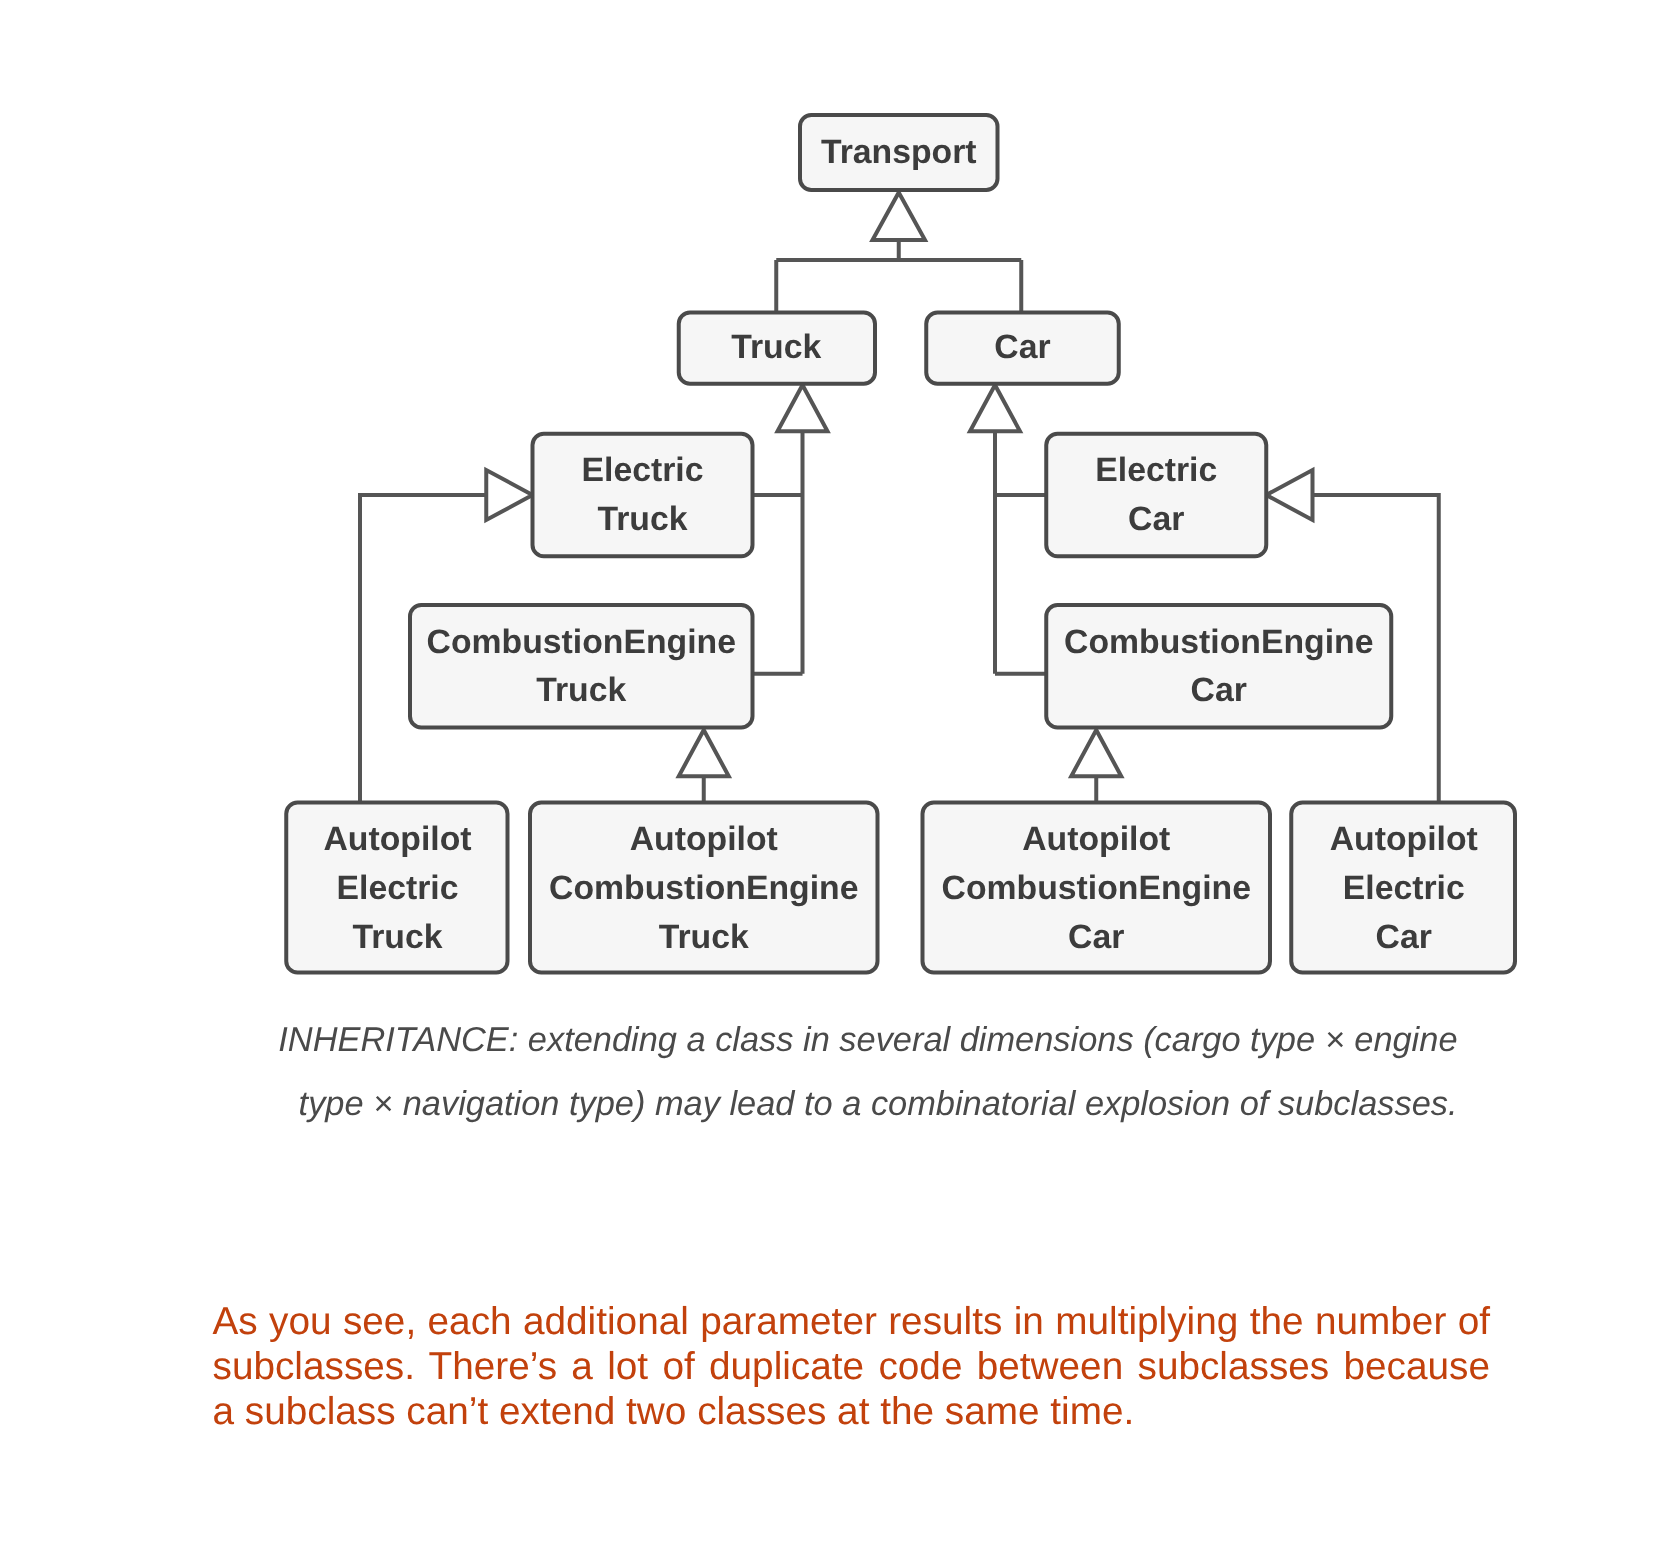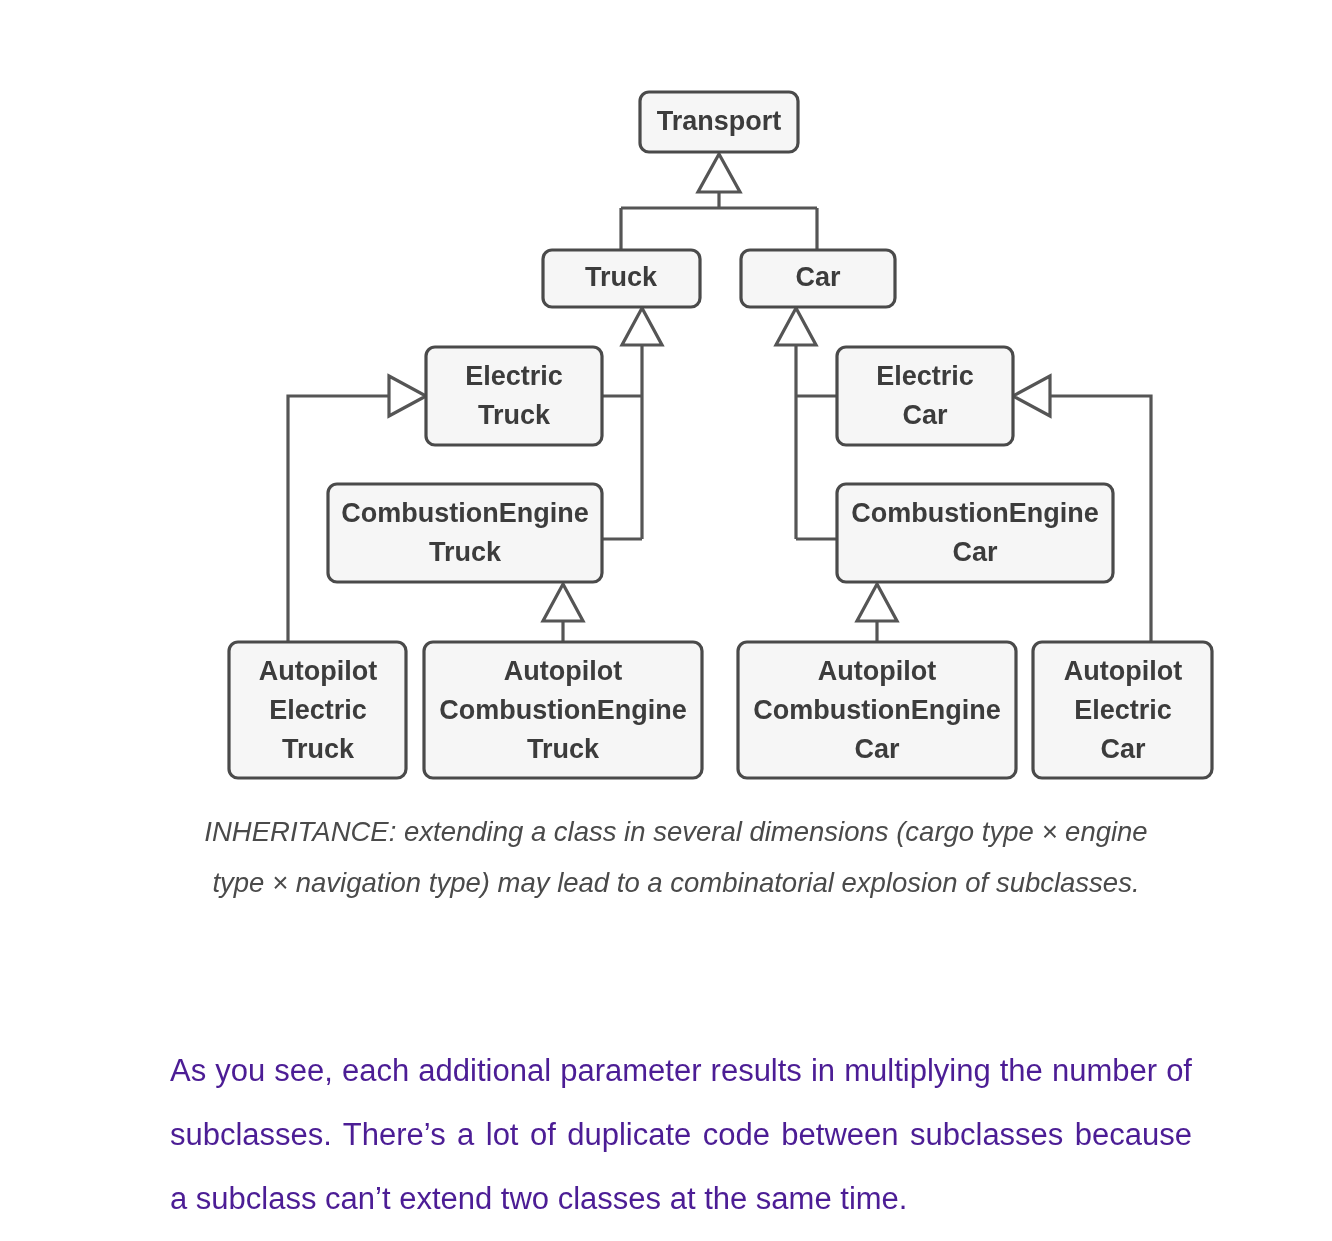--- a/index.html
+++ b/index.html
@@ -54,38 +54,38 @@
     stroke: #555555;
     stroke-width: 3.2;
     stroke-linejoin: miter;
   }
 
   #figure-caption {
     position: absolute;
     left: 186px;
     top: 806px;
     width: 980px;
-    text-align: center;
+    text-align: right;
     font-family: "Liberation Sans", sans-serif;
     font-style: italic;
     font-size: 27.5px;
     line-height: 51px;
     color: #4a4a4a;
   }
 
   #body-paragraph {
     position: absolute;
     left: 170px;
     top: 1008px;
     width: 1022px;
     text-align: justify;
     font-family: "Liberation Sans", sans-serif;
     font-size: 31px;
-    line-height: 64px;
-    color: #4c1d95;
+    line-height: 36px;
+    color: #c2410c;
     hyphens: manual;
   }
 </style>
 </head>
 <body>
 
 <figure id="diagram-figure">
   <svg id="uml-svg" viewBox="0 0 1332 800">
 
     <g>

